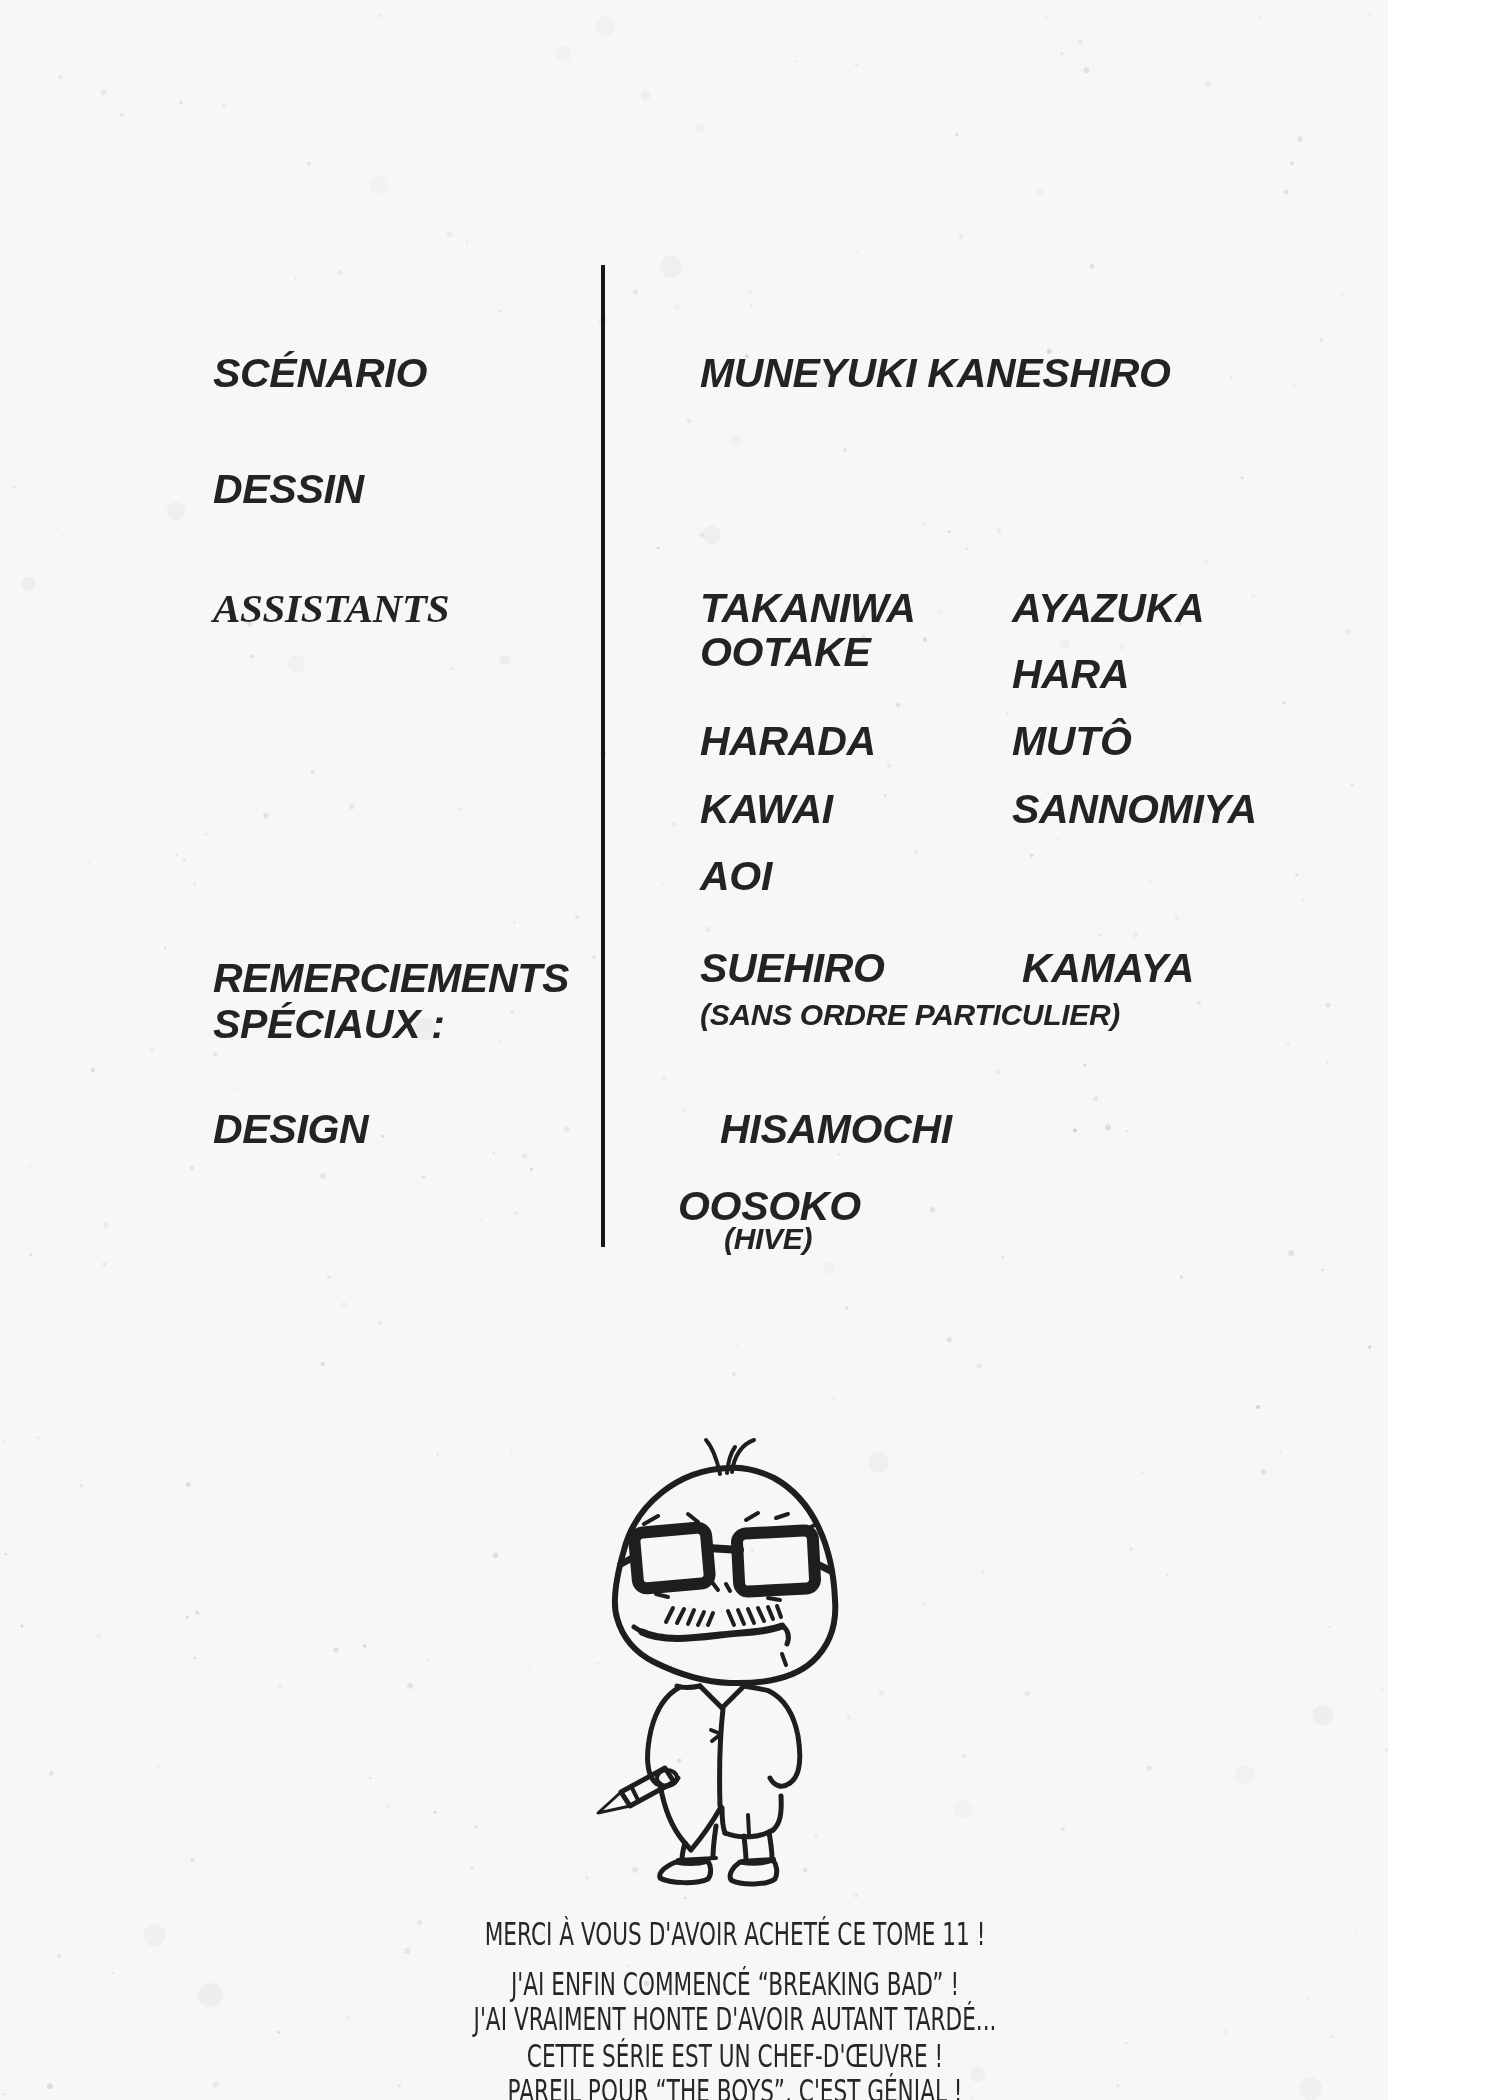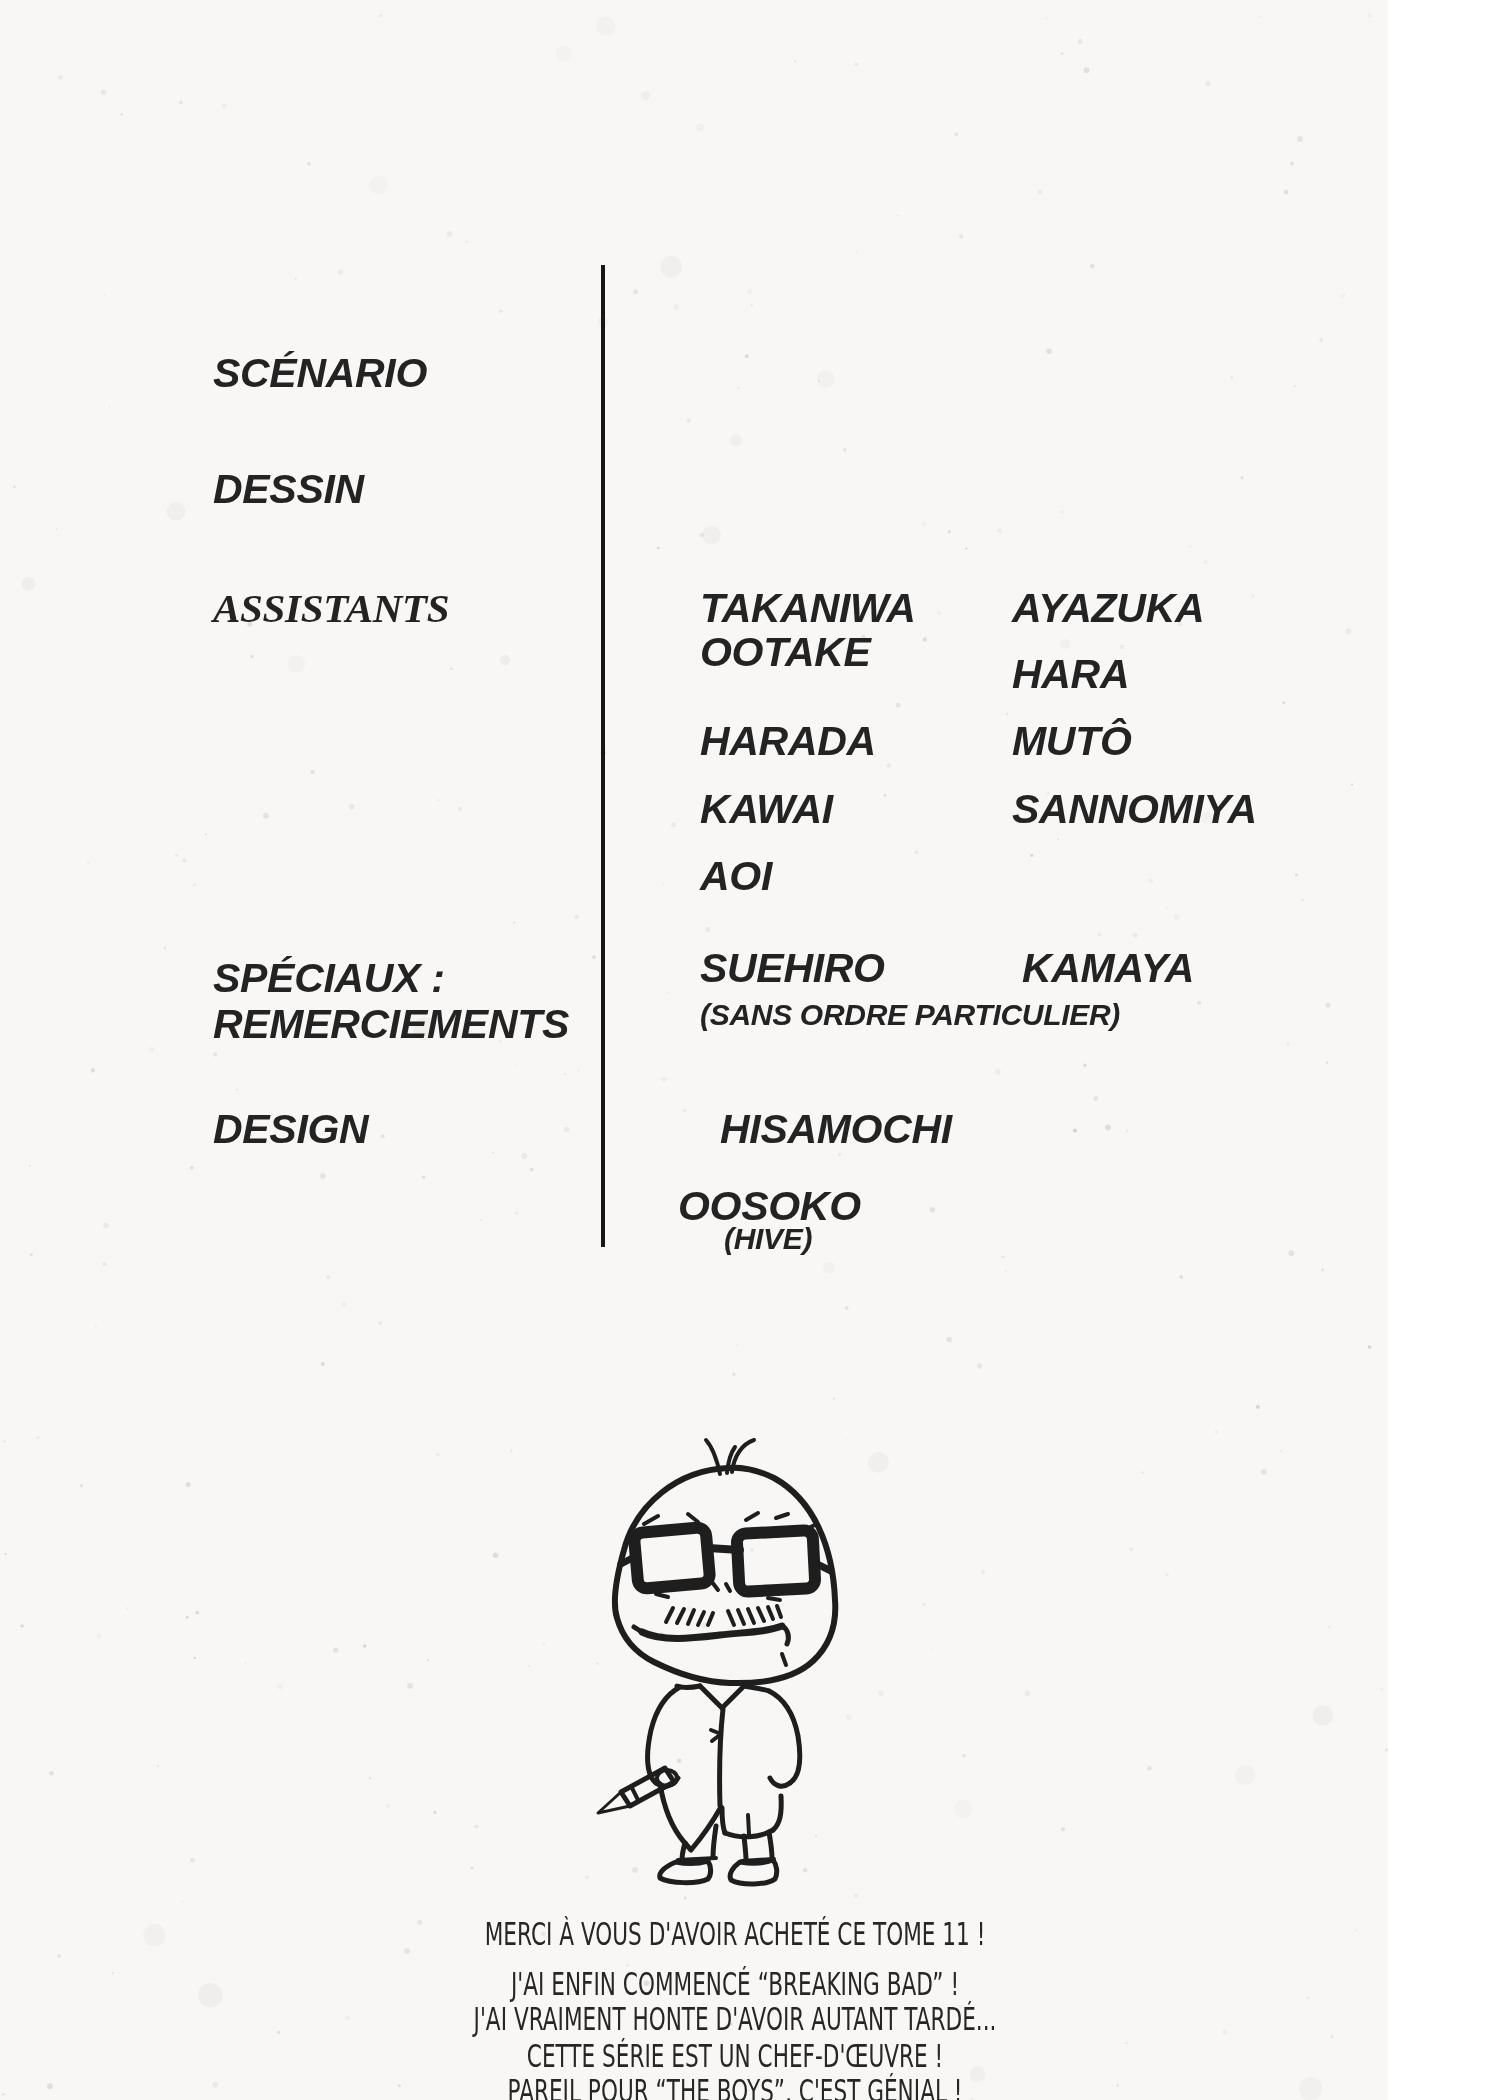--- a/index.html
+++ b/index.html
@@ -364,25 +364,26 @@
       <circle cx="1467.4" cy="49.9" r="1.91" fill="#6c6c6c" opacity="0.24"></circle>
       <circle cx="1352.1" cy="784.4" r="1.01" fill="#6c6c6c" opacity="0.26"></circle>
     </svg>
 
   <div class="divider"></div>
 
   <div class="credit" style="left:213px;top:350px;">SCÉNARIO</div>
   <div class="credit" style="left:213px;top:466px;">DESSIN</div>
   <div class="credit" style="left:213px;top:585px;font-family:Liberation Serif, serif;">ASSISTANTS</div>
   <div class="credit" style="left:213px;top:955px;">
+    <span style="display:block;">REMERCIEMENTS</span>
     <span style="display:block;">SPÉCIAUX :</span>
-    <span style="display:block;">REMERCIEMENTS</span>
   </div>
   <div class="credit" style="left:213px;top:1106px;">DESIGN</div>
 
+  <div class="credit" style="left:700px;top:350px;">MUNEYUKI KANESHIRO</div>
 
   <div class="credit" style="left:700px;top:585px;">TAKANIWA</div>
   <div class="credit" style="left:700px;top:629px;">OOTAKE</div>
   <div class="credit" style="left:700px;top:718px;">HARADA</div>
   <div class="credit" style="left:700px;top:786px;">KAWAI</div>
   <div class="credit" style="left:700px;top:853px;">AOI</div>
 
   <div class="credit" style="left:1012px;top:585px;">AYAZUKA</div>
   <div class="credit" style="left:1012px;top:651px;">HARA</div>
   <div class="credit" style="left:1012px;top:718px;">MUTÔ</div>

